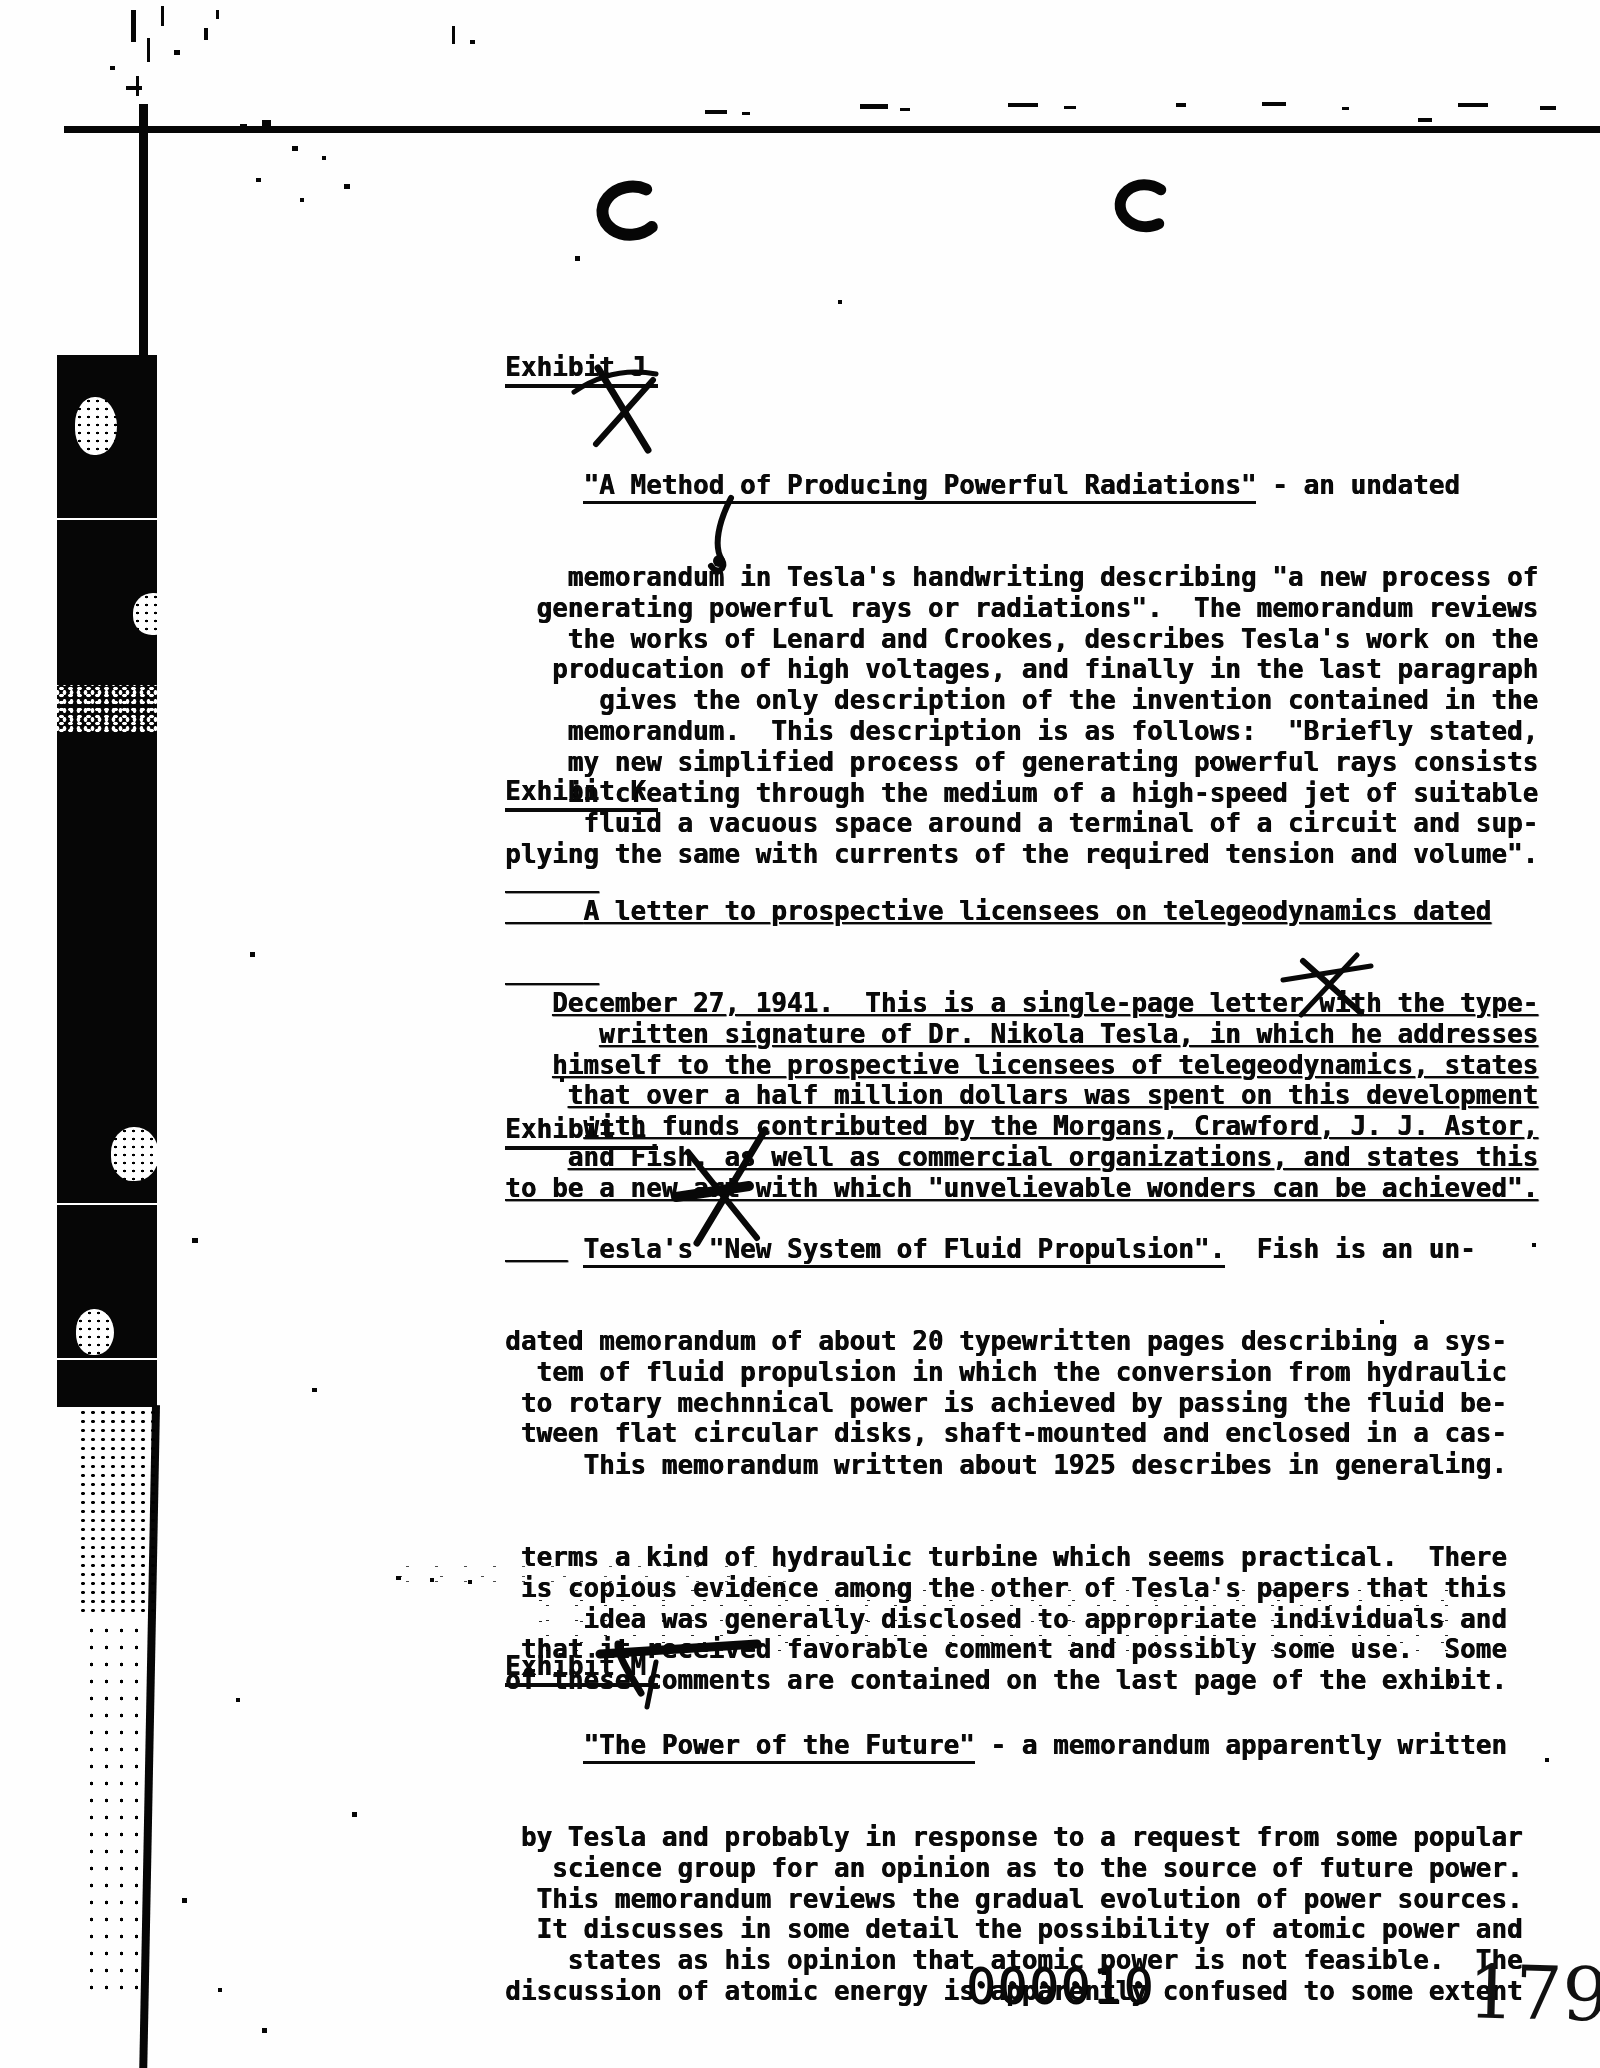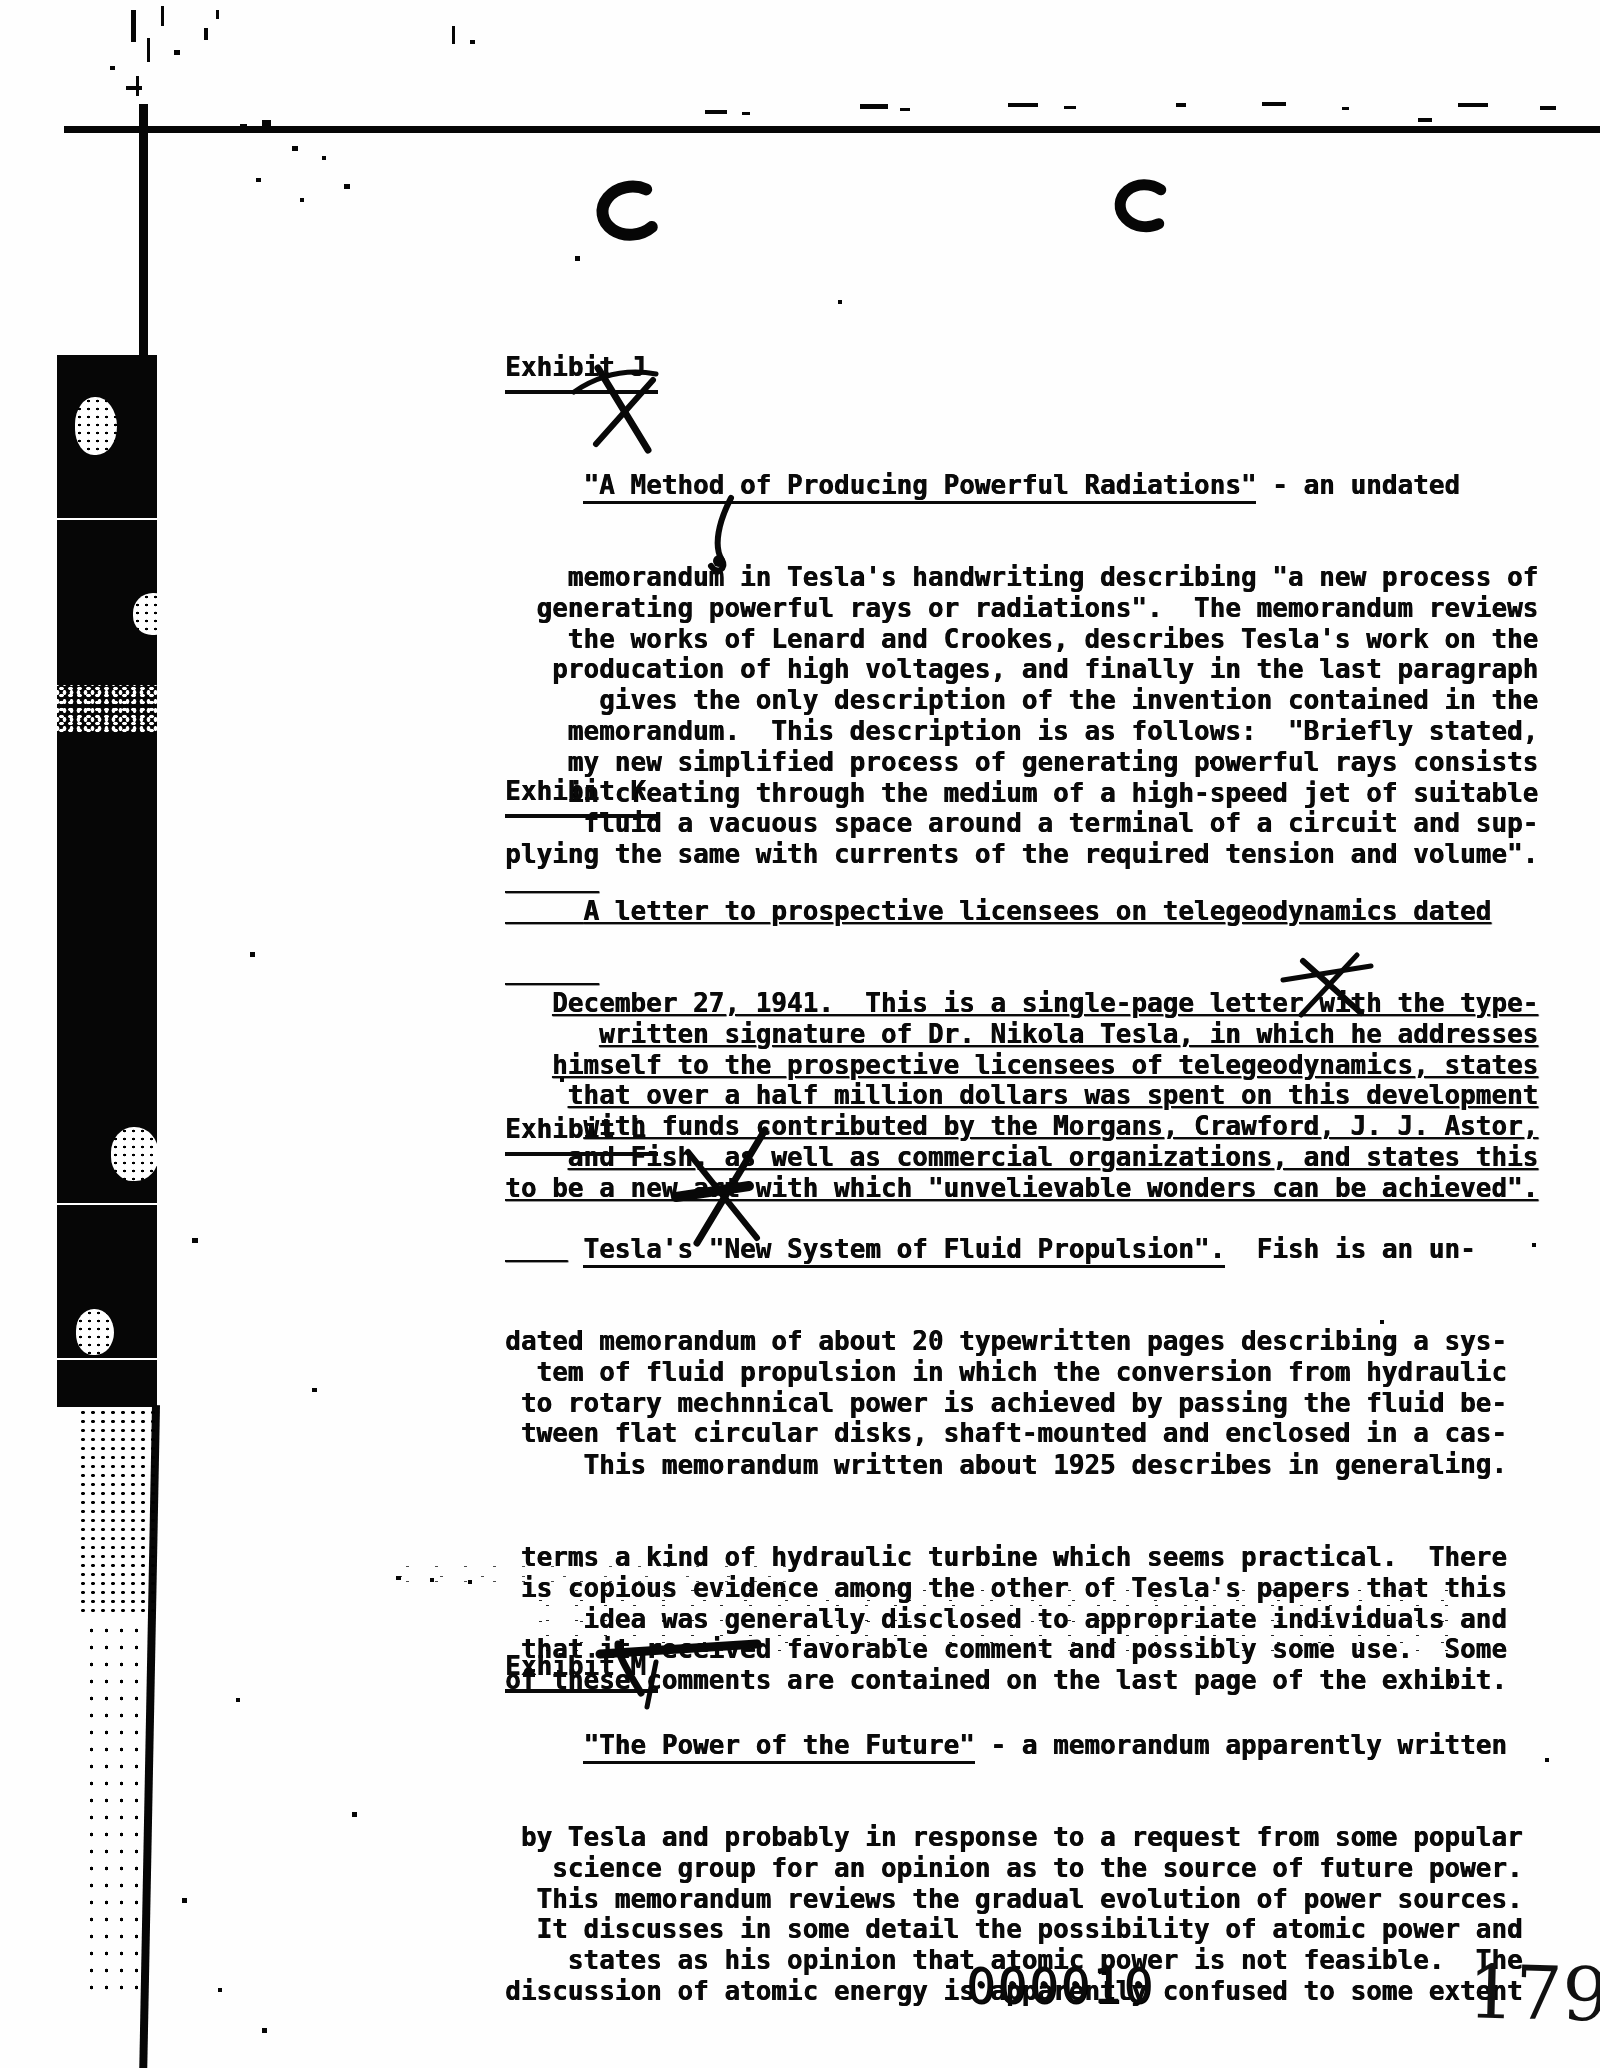--- a/index.html
+++ b/index.html
@@ -3,21 +3,21 @@
 <meta charset="utf-8">
 <style>
   html,body { margin:0; padding:0; background:#888; }
   .page {
     position:relative; width:1600px; height:2068px; background:#fefefe;
     overflow:hidden; font-family:"DejaVu Sans Mono", monospace; color:#0a0a0a;
   }
   
   .heading { position:absolute; left:505px; font-size:26px; font-weight:bold;
              text-shadow:0.6px 0.4px 0 #000; white-space:pre; }
-  .heading .hl { border-bottom:4px solid #0a0a0a; padding-bottom:8px; padding-right:12px; }
+  .heading .hl { border-bottom:4px solid #0a0a0a; padding-bottom:2px; padding-right:12px; }
   .para { position:absolute; left:505px; font-size:26px; font-weight:bold;
           line-height:30.8px; white-space:pre; text-shadow:0.6px 0.4px 0 #000; }
   .para pre { margin:0; font:inherit; white-space:pre;text-align:right; }
   .u { border-bottom:3.5px solid #0a0a0a; padding-bottom:1px; }
   
   .rule-top { position:absolute; left:64px; top:126px; width:1536px; height:7px; background:#060606; }
   .vline-top { position:absolute; left:139px; top:104px; width:9px; height:253px; background:#060606; }
   .bar-left { position:absolute; left:57px; top:355px; width:100px; height:1052px;
               background:#060606; overflow:hidden; }
   .bar-left .hole { position:absolute; background-color:#fff;

